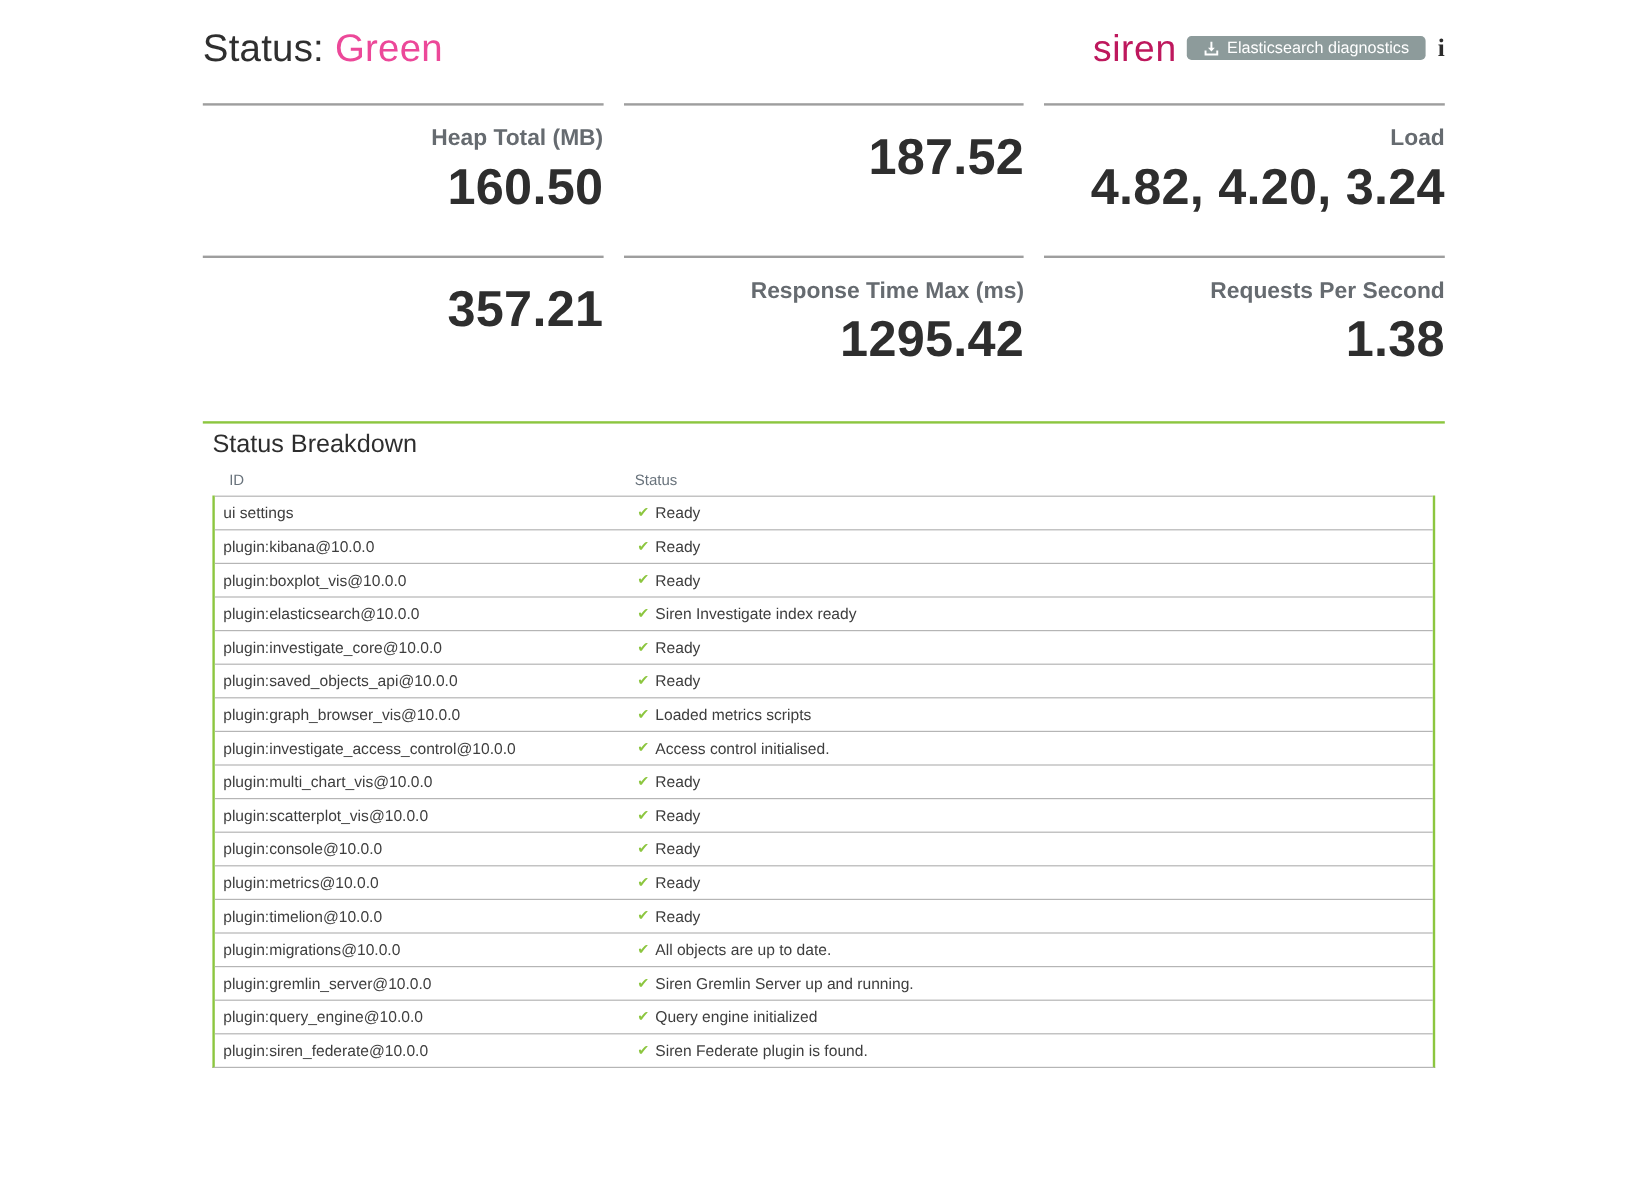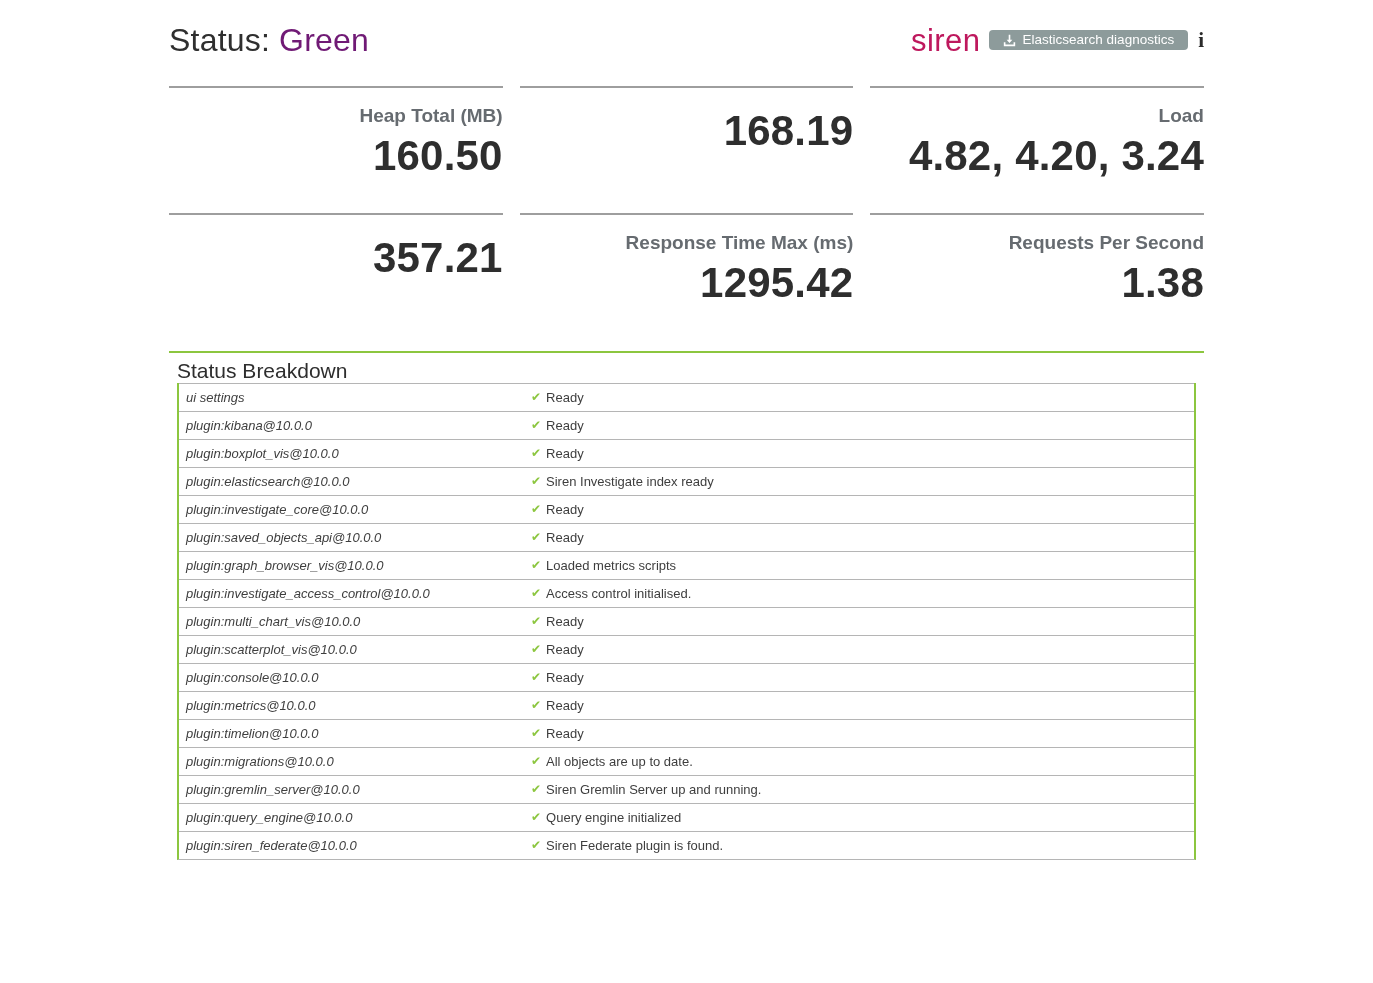--- a/index.html
+++ b/index.html
@@ -23,21 +23,21 @@
     justify-content: space-between;
     align-items: center;
     height: 56px;
   }
   .page-title {
     font-size: 32px;
     font-weight: 400;
     color: #2f2f2f;
     letter-spacing: 0.2px;
   }
-  .page-title .status-green { color: #701a75; }
+  .page-title .status-green { color: #ec4899; }
   .topbar-right {
     display: flex;
     align-items: center;
     gap: 8px;
   }
   .brand {
     font-size: 31px;
     color: #be185d;
     letter-spacing: 0.5px;
     line-height: 1;
@@ -128,21 +128,20 @@
     height: 28px;
     border-top: 1px solid #b5b5b5;
     font-size: 13px;
     color: #3e3e3e;
   }
   .cell-id {
     width: 352px;
     padding-left: 7px;
     white-space: nowrap;
     overflow: hidden;
-    font-style: italic;
   }
   .cell-status {
     flex: 1;
     display: flex;
     align-items: center;
     gap: 5px;
     white-space: nowrap;
   }
   .check-icon {
     color: #8cc63f;
@@ -177,21 +176,21 @@
   </header>
 
   <section class="metrics">
 
       <div class="metric-card">
         <div class="metric-label">Heap Total (MB)</div>
         <div class="metric-value">160.50</div>
       </div>
 
       <div class="metric-card">
-        <div class="metric-value">168.19</div>
+        <div class="metric-value">187.52</div>
       </div>
 
       <div class="metric-card">
         <div class="metric-label">Load</div>
         <div class="metric-value">4.82, 4.20, 3.24</div>
       </div>
 
       <div class="metric-card">
         <div class="metric-value">357.21</div>
       </div>
@@ -205,20 +204,24 @@
         <div class="metric-label">Requests Per Second</div>
         <div class="metric-value">1.38</div>
       </div>
 
   </section>
 
   <hr class="green-rule">
 
   <section class="breakdown">
     <h2 class="breakdown-title">Status Breakdown</h2>
+    <div class="thead">
+      <span class="col-id">ID</span>
+      <span class="col-status">Status</span>
+    </div>
     <div class="status-table">
 
         <div class="row">
           <div class="cell-id">ui settings</div>
           <div class="cell-status">
             <span class="check-icon">✔</span>
             <span>Ready</span>
           </div>
         </div>
 

